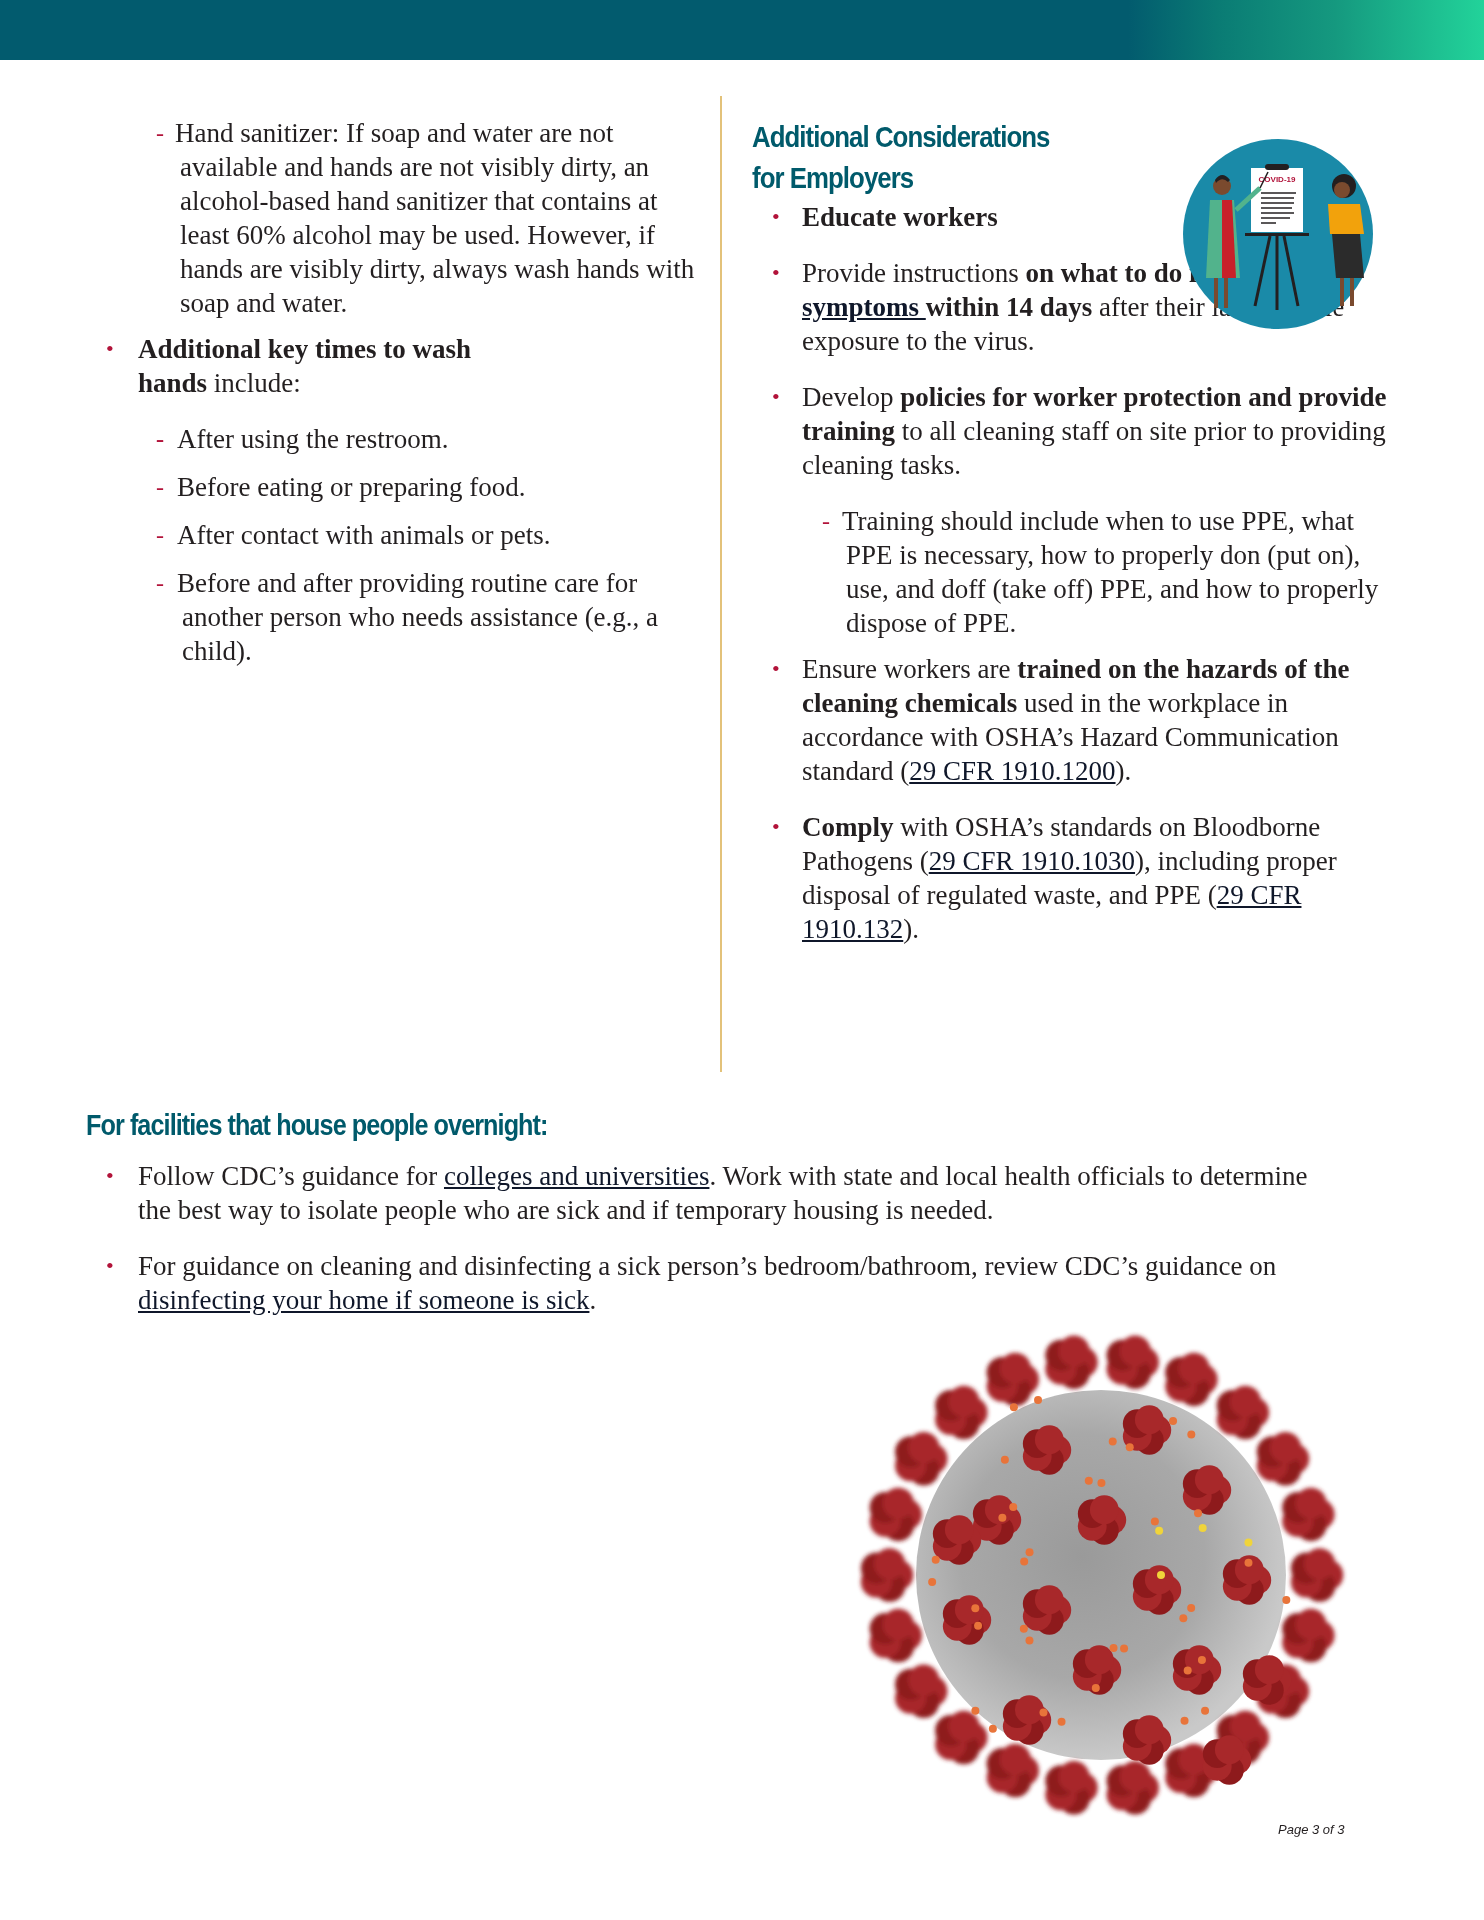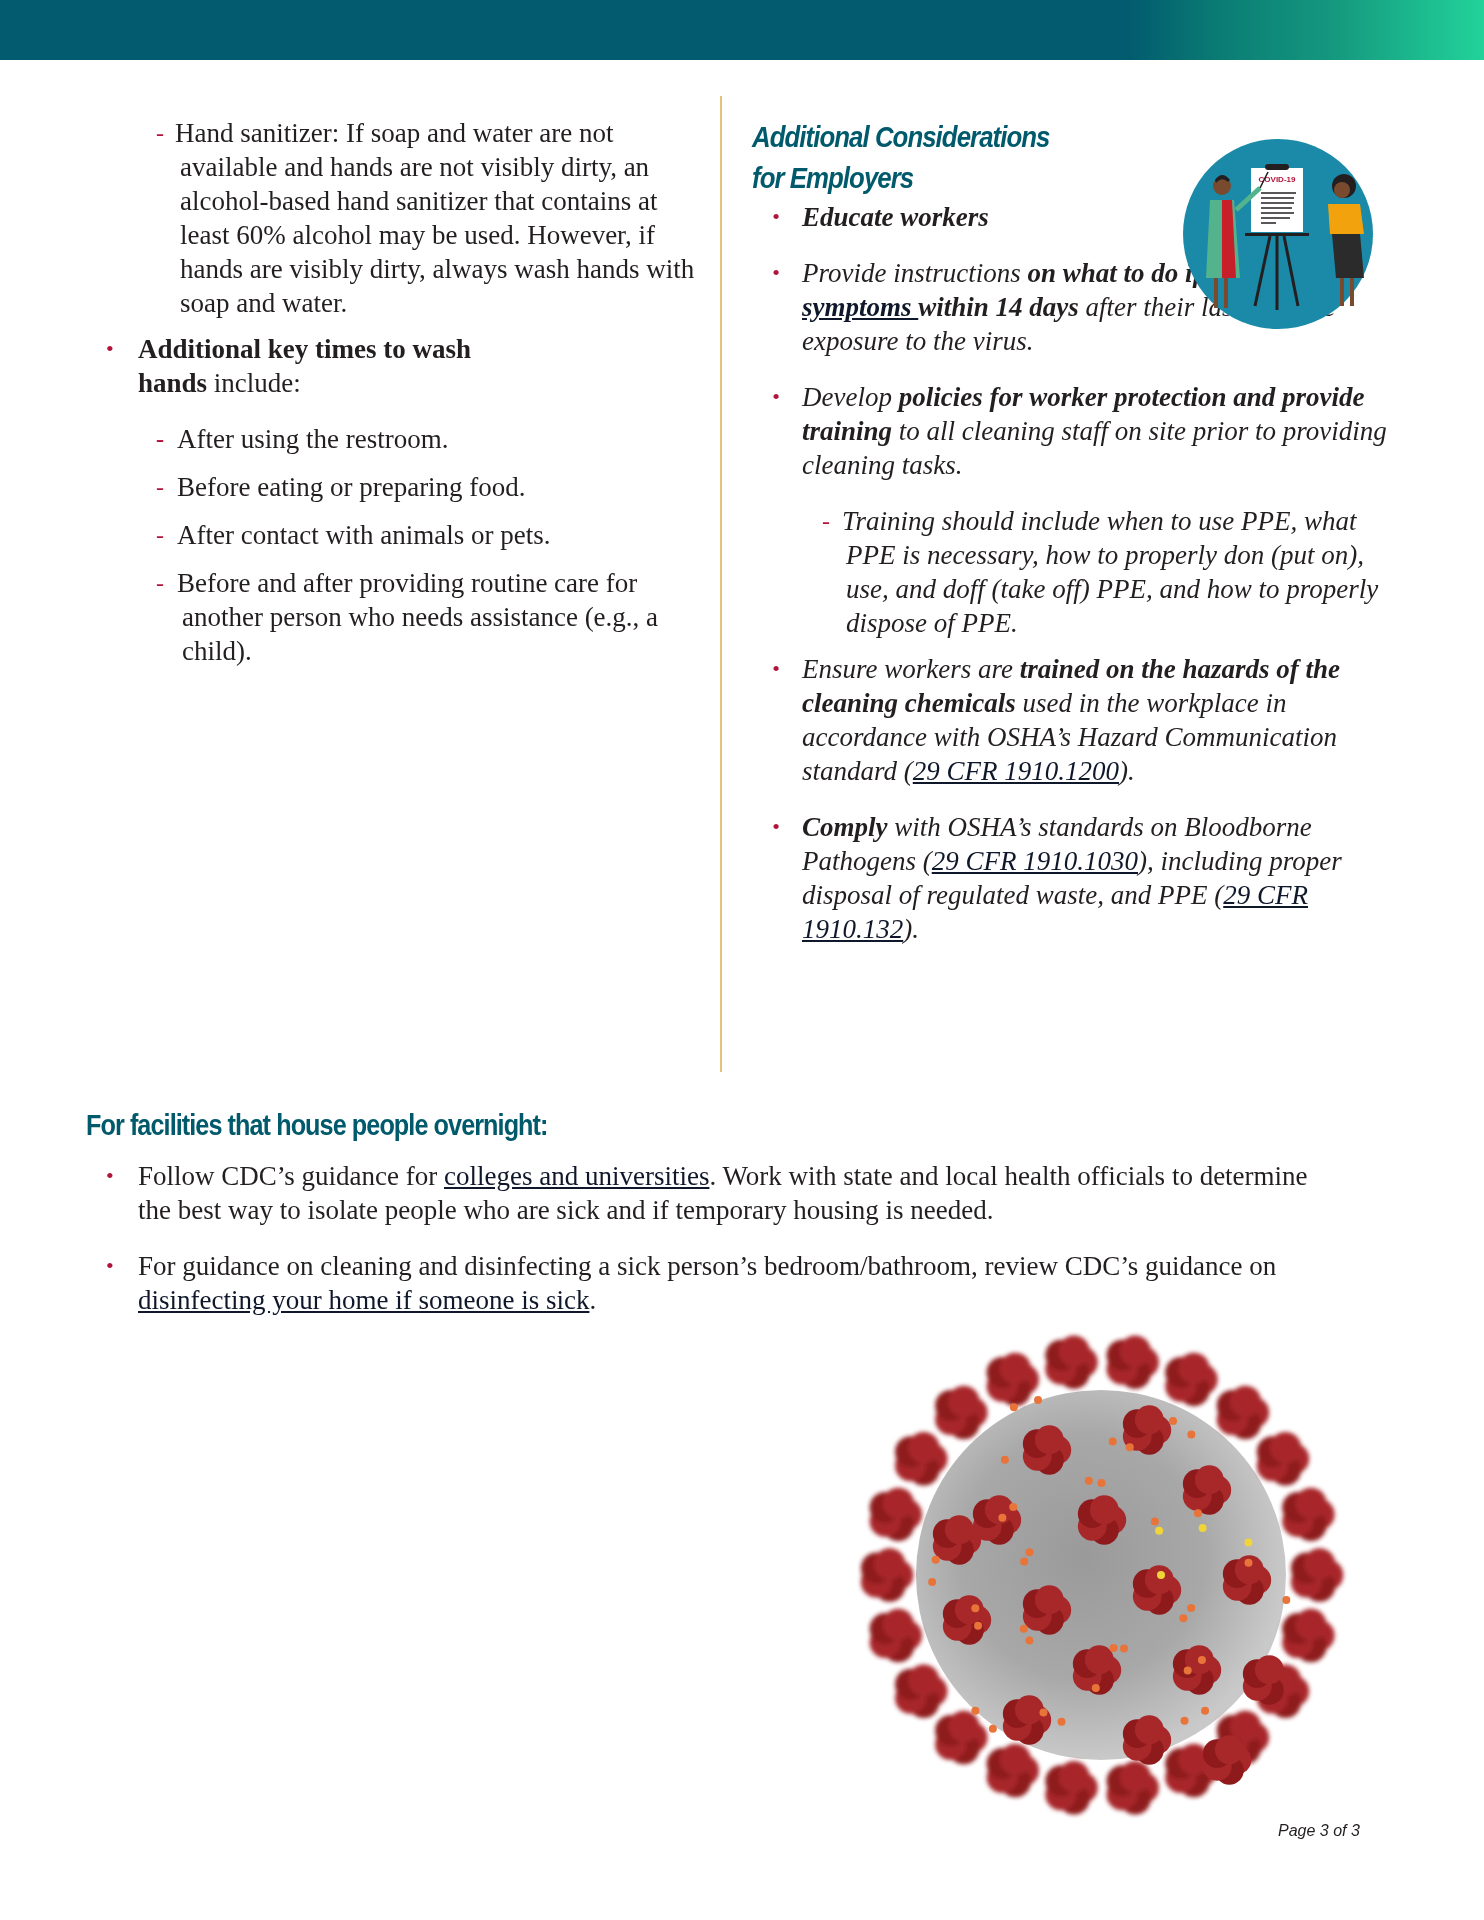--- a/index.html
+++ b/index.html
@@ -28,21 +28,21 @@
 
   .bullet-item { position: relative; padding-left: 38px; }
   .bullet-item .dot {
     position: absolute; left: 6px; top: 0; color: #b2133a; font-size: 22px;
   }
 
   b, .b { font-weight: bold; }
   a, .link { color: #0f172a; text-decoration: underline; }
 
   
-  .right-col { position: absolute; left: 752px; top: 116px; width: 660px; font-style: italic; }
+  .right-col { position: absolute; left: 752px; top: 116px; width: 660px; }
   .section-heading {
     font-family: "Liberation Sans", "DejaVu Sans", sans-serif;
     font-weight: bold; color: #005a6b; font-size: 30px; line-height: 41px;
     letter-spacing: -1.1px; transform: scaleX(0.86); transform-origin: left top;
     white-space: nowrap;
   }
   .r-bullet { position: relative; padding-left: 50px; }
   .r-bullet .dot { position: absolute; left: 20px; top: 0; color: #b2133a; font-size: 22px; }
   .r-dash { position: relative; padding-left: 90px; }
   .r-dash .dash { position: absolute; left: 70px; top: 0; color: #b2133a; font-size: 24px; }
@@ -57,21 +57,21 @@
   .bottom .section-heading { transform: scaleX(0.82); }
   .bottom-list { margin-top: 14px; }
   .b-bullet { position: relative; padding-left: 52px; font-family: "Liberation Serif", serif; }
   .b-bullet .dot { position: absolute; left: 20px; top: 0; color: #b2133a; font-size: 22px; }
 
   .virus-img { position: absolute; left: 846px; top: 1320px; width: 520px; height: 520px; }
 
   .page-number {
     position: absolute; left: 1278px; top: 1822px;
     font-family: "Liberation Sans", "DejaVu Sans", sans-serif; font-style: italic;
-    font-size: 16px; color: #231f20;
+    font-size: 13px; color: #231f20;
   }
 </style>
 </head>
 <body>
 
 <div class="top-bar"></div>
 <div class="col-divider"></div>
 
 <div class="left-col body-text">
   <div class="dash-item" style="padding-left:56px;">

